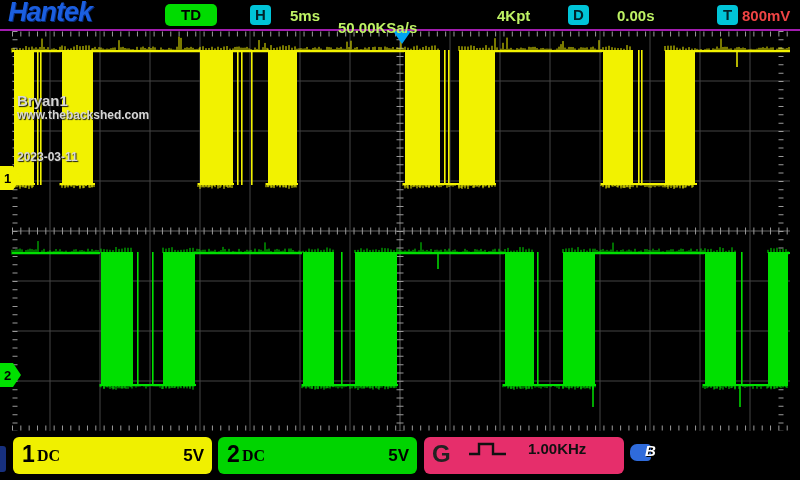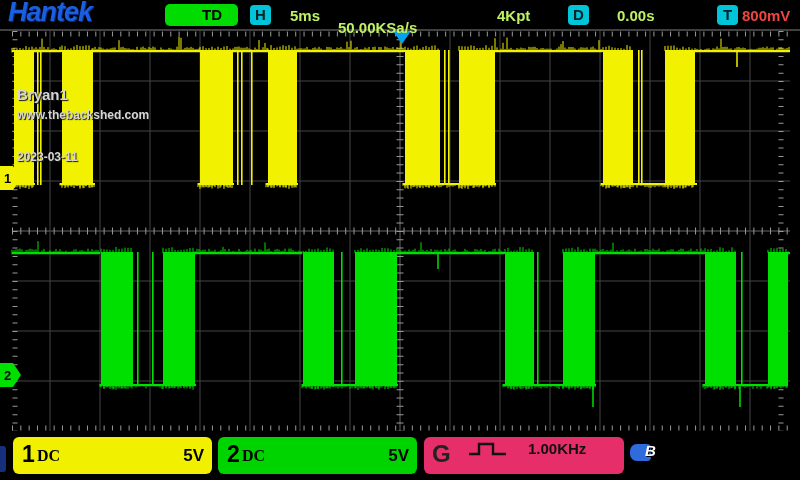--- a/index.html
+++ b/index.html
@@ -1,36 +1,36 @@
 <!DOCTYPE html>
 <html><head>
 <meta charset="utf-8">
 <style>
   html,body{margin:0;padding:0;background:#111;}
   .screen{position:relative;width:800px;height:480px;background:#000;overflow:hidden;
           font-family:"Liberation Sans",sans-serif;}
   svg.scope{position:absolute;left:0;top:0;z-index:1;}
   
   .topbar{position:absolute;left:0;top:0;width:800px;height:29px;background:#000;
-          border-bottom:2px solid #404040;z-index:5;}
+          border-bottom:2px solid #a21caf;z-index:5;}
   .topbar span{position:absolute;white-space:nowrap;}
   .logo{left:8px;top:-3px;font-size:27px;font-weight:bold;font-style:italic;
         color:#1b5fe0;letter-spacing:-1px;text-shadow:1px 1px 0 #082a7a;}
   .badge-td{left:165px;top:4px;width:52px;height:22px;background:#00dc00;border-radius:5px;
-            color:#000;font-size:15px;font-weight:bold;text-align:center;line-height:22px;padding-left:21px;}
+            color:#000;font-size:15px;font-weight:bold;text-align:center;line-height:22px;}
   .sqbadge{top:5px;width:21px;height:20px;background:#00c4d8;border-radius:4px;color:#00222a;
            font-size:15px;font-weight:bold;text-align:center;line-height:20px;}
   .b-h{left:250px;} .b-d{left:568px;} .b-t{left:717px;}
   .tb-txt{color:#bef264;font-size:15px;font-weight:bold;top:7px;}
   .t-tb{left:290px;} .t-sr{left:338px;margin-top:12px;} .t-md{left:497px;} .t-ho{left:617px;}
   .t-tl{left:742px;color:#ef4444;}
   
   .ovl{position:absolute;z-index:4;color:#d6d6d6;font-weight:bold;
        text-shadow:1px 1px 1px #1a1a1a;}
-  .ovl1{left:17px;top:86px;font-size:15px;}
+  .ovl1{left:17px;top:92px;font-size:15px;}
   .ovl2{left:17px;top:108px;font-size:12px;}
   .ovl3{left:17px;top:122px;font-size:12px;margin-top:28px;}
   
   .bottombar{position:absolute;left:0;top:434px;width:800px;height:46px;background:#000;z-index:5;}
   .chbox{position:absolute;top:3px;height:37px;width:199px;border-radius:6px;color:#000;}
   .chbox .num{position:absolute;left:9px;top:4px;font-size:23px;font-weight:bold;}
   .chbox .coup{position:absolute;left:24px;top:10px;font-size:16px;font-weight:bold;font-family:Liberation Serif, serif;}
   .chbox .scale{position:absolute;right:8px;top:9px;font-size:17px;font-weight:bold;}
   .ch1{left:13px;background:#f0f000;}
   .ch2{left:218px;background:#00d400;}

